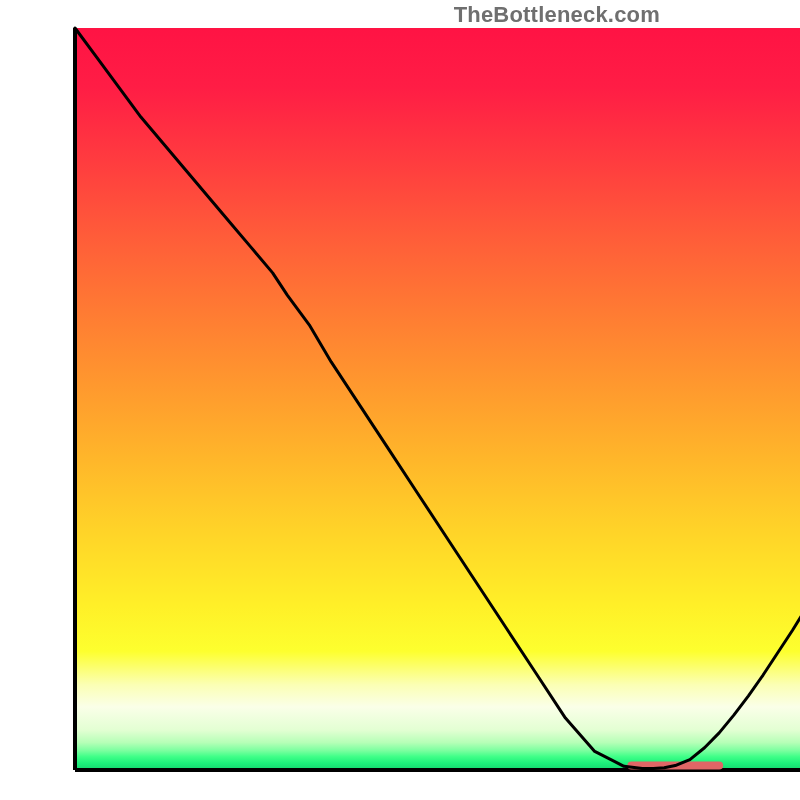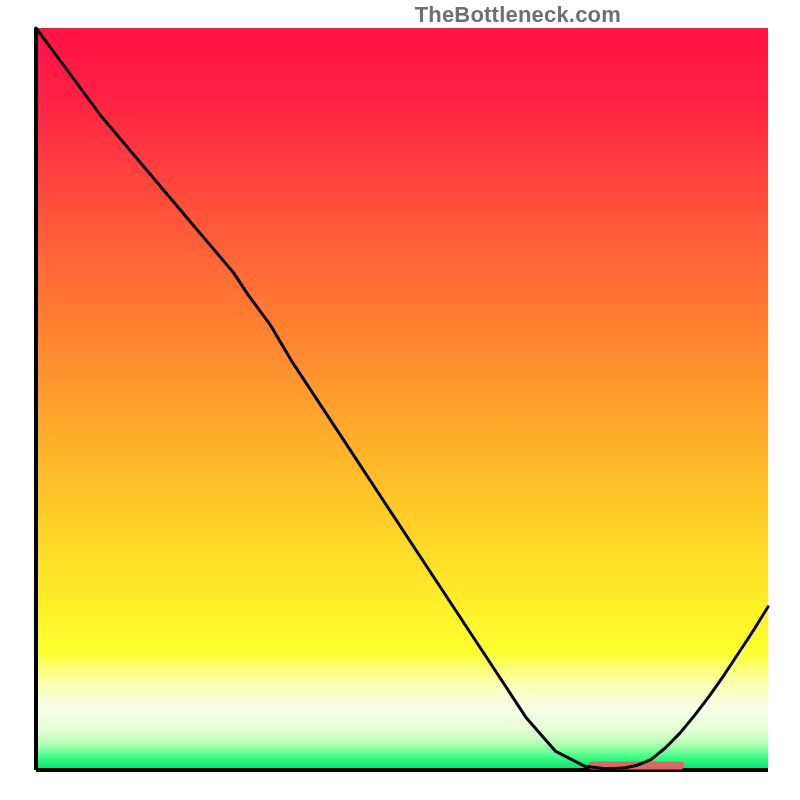--- a/index.html
+++ b/index.html
@@ -8,20 +8,21 @@
     width: 800px;
     height: 800px;
     overflow: hidden;
     background: #ffffff;
     font-family: Arial, Helvetica, sans-serif;
   }
   .wrap {
     position: relative;
     width: 635px;
     height: 800px;
+    margin-left: 39px;
   }
   .attribution {
     position: absolute;
     top: 2px;
     right: 14px;
     font-size: 22px;
     font-weight: 700;
     color: #6f6f6f;
     letter-spacing: 0.2px;
   }

